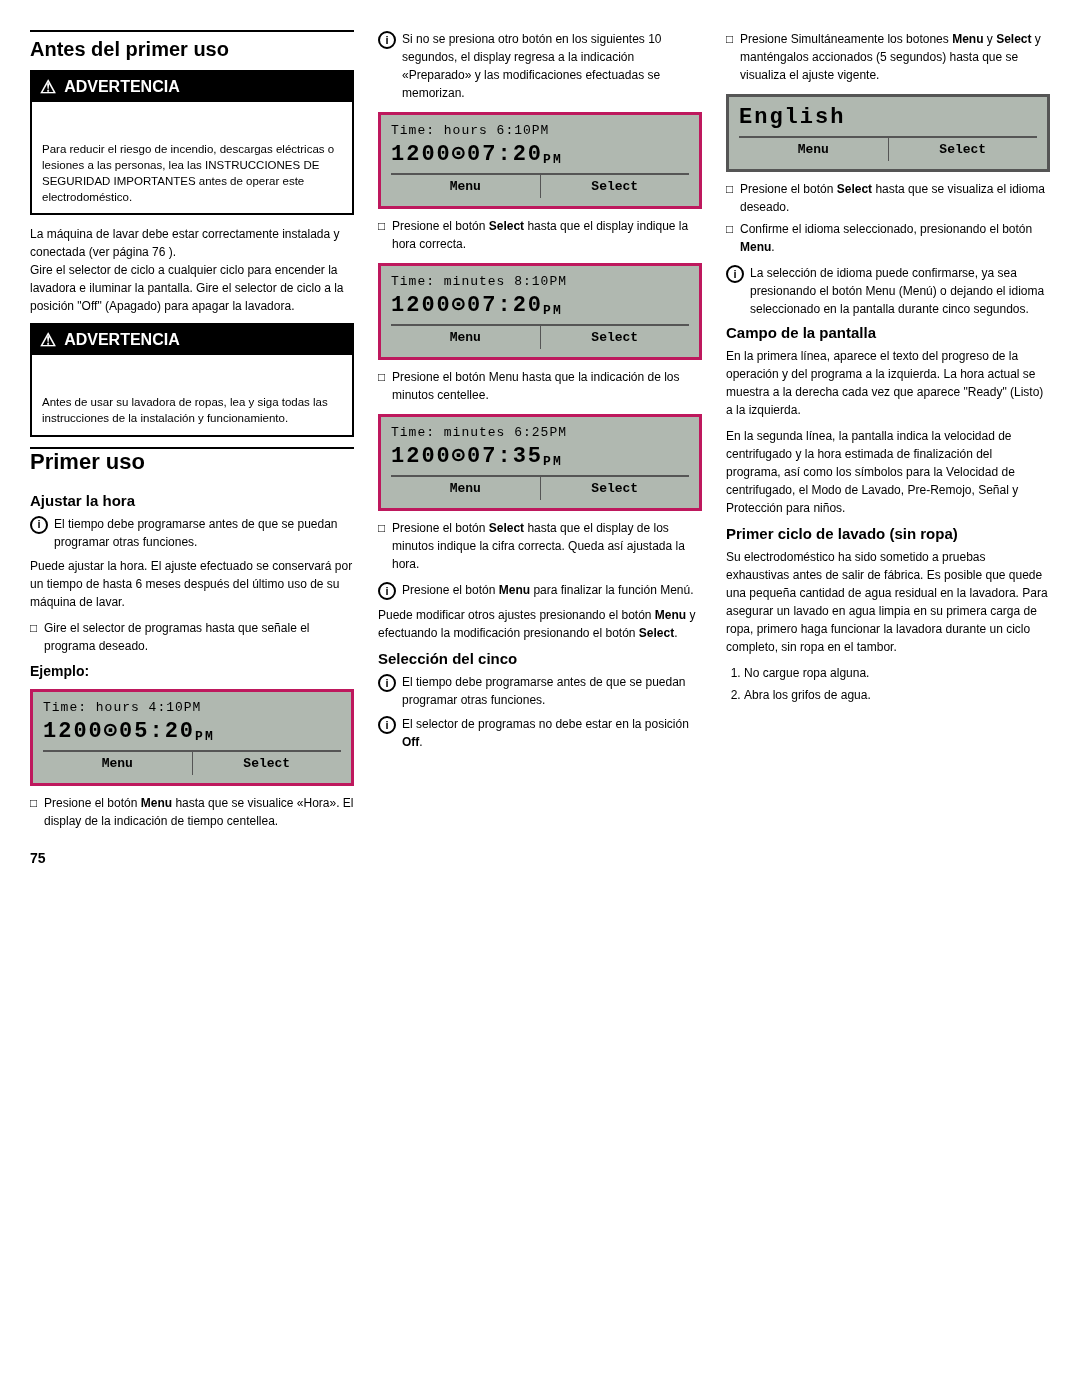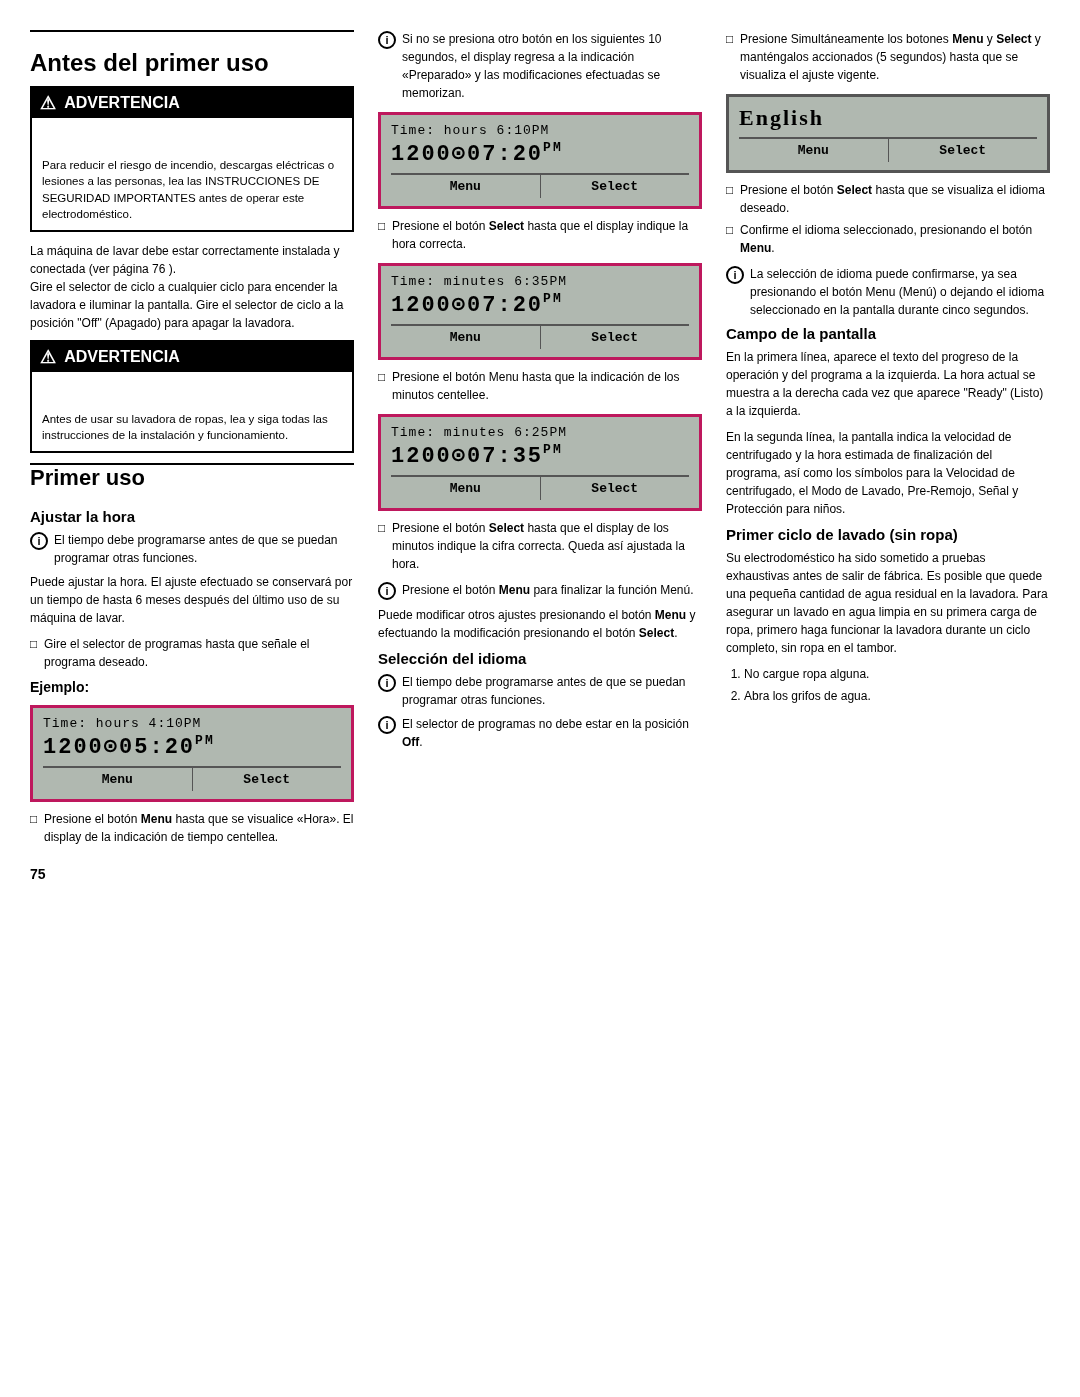--- a/index.html
+++ b/index.html
@@ -19,26 +19,26 @@
       width: 100%;
     }
     
     .col1 {}
     
     .col2 {}
     
     .col3 {}
 
     h1.main-title {
-      font-size: 24px;
+      font-size: 20px;
       font-weight: 700;
       line-height: 1.1;
       margin-bottom: 10px;
       border-top: 2px solid #000;
-      padding-top: 18px;
+      padding-top: 6px;
     }
     h2.section-title {
       font-size: 22px;
       font-weight: 700;
       margin-bottom: 17px;
       border-top: 2px solid #000;
     }
     h3.sub-title {
       font-size: 15px;
       font-weight: 700;
@@ -84,21 +84,21 @@
       color: #000;
       letter-spacing: 1px;
       margin-bottom: 2px;
     }
     .display-line2 {
       font-size: 22px;
       font-weight: 700;
       color: #000;
       letter-spacing: 2px;
       display: flex;
-      align-items: flex-start;
+      align-items: flex-end;
     }
     .display-line2 .pm {
       font-size: 13px;
       font-weight: 700;
     }
     .display-buttons {
       display: flex;
       border-top: 2px solid #555;
       margin-top: 6px;
     }
@@ -119,21 +119,21 @@
     .display-box-english {
       border: 3px solid #555;
       background: #b0b8b0;
       padding: 8px 10px;
       margin: 10px 0 8px 0;
       font-family: 'Courier New', monospace;
     }
     .english-text {
       font-size: 22px;
       font-weight: 700;
-      font-family: Liberation Serif, serif;
+      font-family: Liberation Mono, monospace;
       letter-spacing: 2px;
       margin-bottom: 4px;
     }
 
     p.body-text {
       font-size: 12px;
       line-height: 1.5;
       margin-bottom: 8px;
     }
     ul.bullet-list {
@@ -276,21 +276,21 @@
         <button class="display-btn">Menu</button>
         <button class="display-btn">Select</button>
       </div>
     </div>
 
     <ul class="bullet-list">
       <li>Presione el botón <span class="bold">Select</span> hasta que el display indique la hora correcta.</li>
     </ul>
 
     <div class="display-box">
-      <div class="display-line1">Time: minutes  6:35PM</div>
+      <div class="display-line1">Time: minutes  8:10PM</div>
       <div class="display-line2">
         <span>1200⊙07:20</span>
           <span class="pm">PM</span>
       </div>
       <div class="display-buttons">
         <button class="display-btn">Menu</button>
         <button class="display-btn">Select</button>
       </div>
     </div>
 
@@ -314,21 +314,21 @@
       <li>Presione el botón <span class="bold">Select</span> hasta que el display de los minutos indique la cifra correcta. Queda así ajustada la hora.</li>
     </ul>
 
     <div class="info-block">
       <span class="info-icon">i</span>
       <span>Presione el botón <span class="bold">Menu</span> para finalizar la función Menú.</span>
     </div>
 
     <p class="body-text">Puede modificar otros ajustes presionando el botón <span class="bold">Menu</span> y efectuando la modificación presionando el botón <span class="bold">Select</span>.</p>
 
-    <h3 class="sub-title">Selección del idioma</h3>
+    <h3 class="sub-title">Selección del cinco</h3>
 
     <div class="info-block">
       <span class="info-icon">i</span>
       <span>El tiempo debe programarse antes de que se puedan programar otras funciones.</span>
     </div>
 
     <div class="info-block">
       <span class="info-icon">i</span>
       <span>El selector de programas no debe estar en la posición <span class="bold">Off</span>.</span>
     </div>

